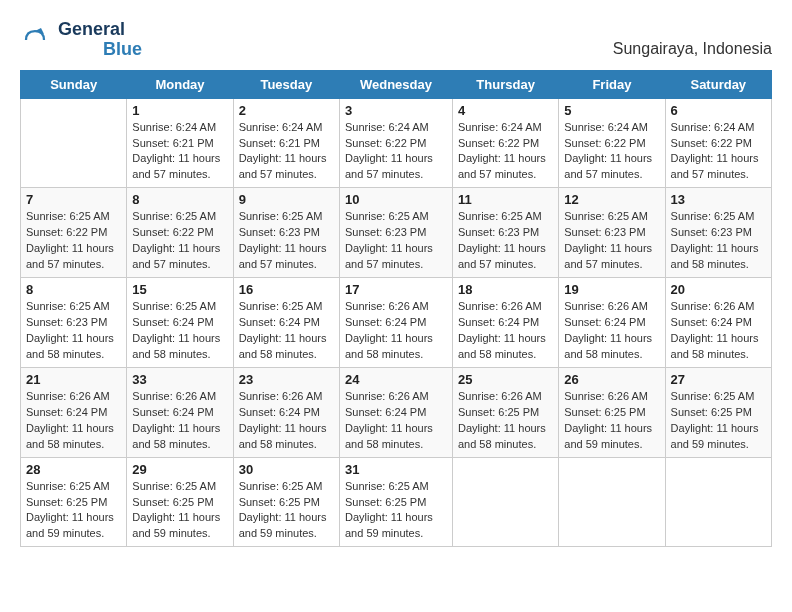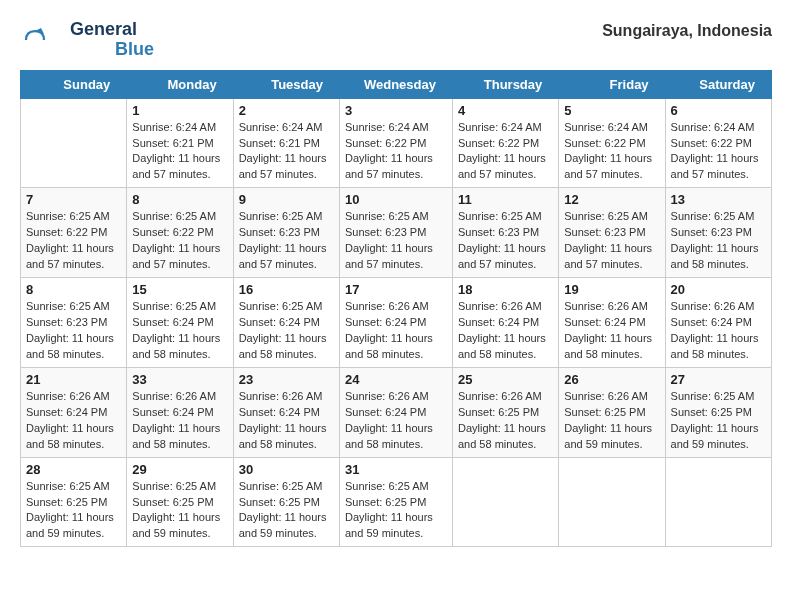--- a/index.html
+++ b/index.html
@@ -12,21 +12,21 @@
     }
     .header {
       display: flex;
       justify-content: space-between;
       align-items: flex-start;
       margin-bottom: 10px;
     }
     .logo {
       display: flex;
       align-items: center;
-      gap: 20px;
+      gap: 8px;
     }
     .logo-text {
       font-size: 18px;
       font-weight: bold;
       color: #1a3a5c;
       line-height: 1.1;
     }
     .logo-text span {
       color: #2e7db5;
       margin-left: 45px;
@@ -40,33 +40,32 @@
     }
     .main-title {
       font-size: 42px;
       font-weight: bold;
       color: #1a3a5c;
       line-height: 1;
     }
     .subtitle {
       font-size: 16px;
       color: #333;
-      margin-top: 2px;
-      font-weight: bold;
+      margin-top: 20px;
     }
     table {
       width: 100%;
       border-collapse: collapse;
       font-size: 11px;
     }
     thead tr th {
       background: #2e7db5;
       color: #fff;
       padding: 6px 16px;
-      text-align: right;
+      text-align: center;
       font-size: 13px;
       font-weight: bold;
       border: 1px solid #2e7db5;
     }
     tbody tr td {
       border: 1px solid #ccc;
       padding: 4px 5px;
       vertical-align: top;
       min-height: 70px;
       height: 80px;

